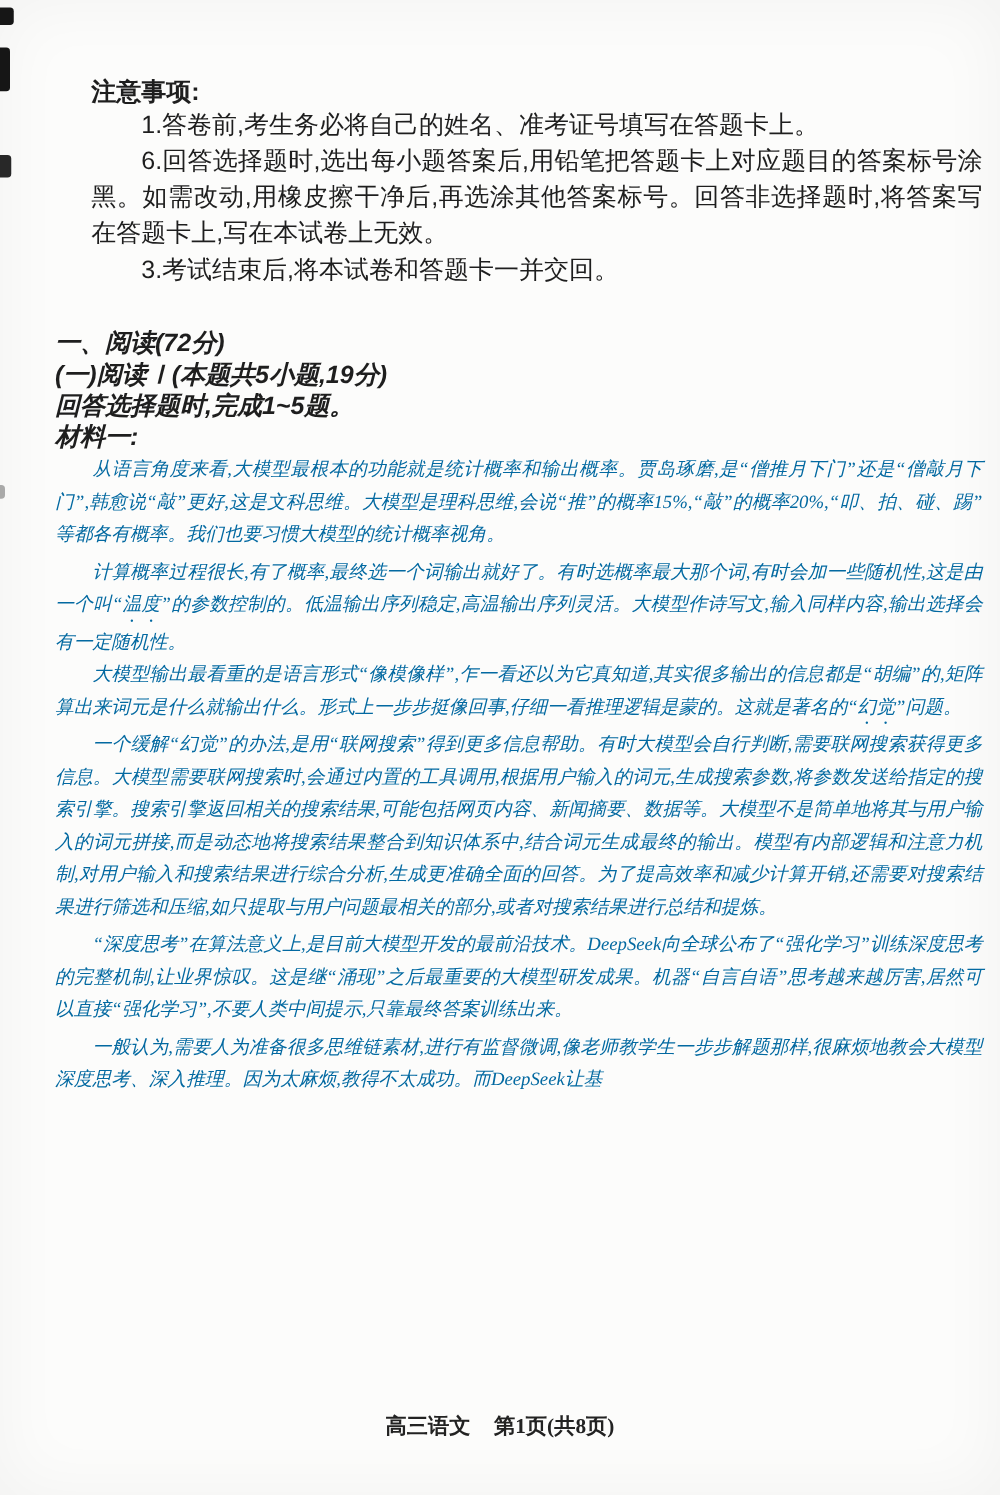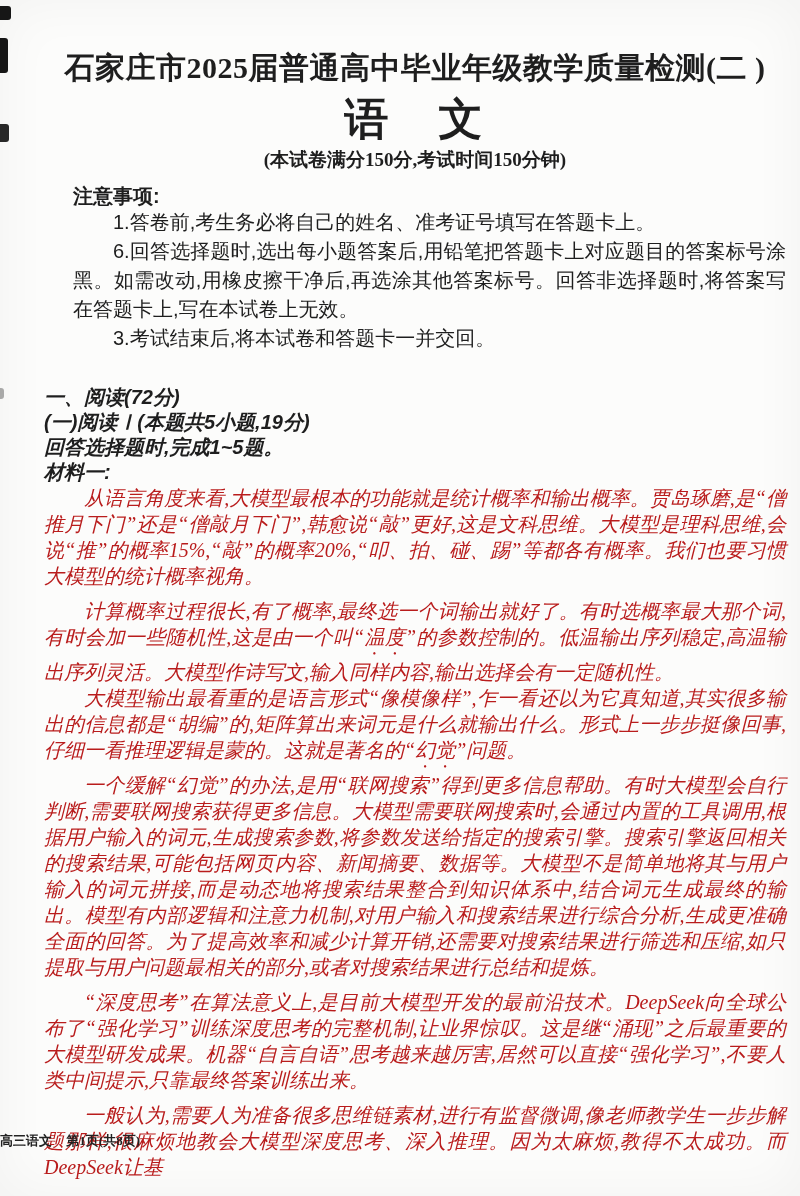--- a/index.html
+++ b/index.html
@@ -67,59 +67,54 @@
 
   .reading { margin-top: 32px; font-style: italic; }
   .sec-head {
     margin: 0;
     font-family: "Liberation Sans", sans-serif;
     font-weight: bold;
     font-size: 20px; line-height: 25px;
   }
   .material p {
     margin: 0;
-    font-size: 20px; line-height: 26px;
+    font-size: 15px; line-height: 26px;
     font-weight: 500;
     text-indent: 2em;
     text-align: justify;
-    color: #b91c1c;
+    color: #0369a1;
   }
   .emph {
     -webkit-text-emphasis: filled dot;
     -webkit-text-emphasis-position: under;
     text-emphasis: filled dot;
     text-emphasis-position: under right;
   }
 
   .page-footer {
     position: absolute;
     left: 0; bottom: 45px;
     width: 100%;
-    text-align: left;
-    font-size: 13px; line-height: 21px;
+    text-align: center;
+    font-size: 17px; line-height: 21px;
     font-weight: bold;
     color: #222;
   }
   .page-footer .course { margin-right: 1.1em; }
 </style>
 </head>
 <body>
 
 <div class="page">
 
   <span class="scan-mark m1"></span>
   <span class="scan-mark m2"></span>
   <span class="scan-mark m3"></span>
   <span class="scan-mark m4"></span>
 
-  <div class="title-block">
-    <h1 class="doc-title">石家庄市2025届普通高中毕业年级教学质量检测(二 )</h1>
-    <div class="subject-title">语　文</div>
-    <div class="exam-info">(本试卷满分150分,考试时间150分钟)</div>
-  </div>
 
   <div class="notice">
     <h2 class="notice-heading">注意事项:</h2>
     <p>1.答卷前,考生务必将自己的姓名、准考证号填写在答题卡上。</p>
     <p>6.回答选择题时,选出每小题答案后,用铅笔把答题卡上对应题目的答案标号涂黑。如需改动,用橡皮擦干净后,再选涂其他答案标号。回答非选择题时,将答案写在答题卡上,写在本试卷上无效。</p>
     <p>3.考试结束后,将本试卷和答题卡一并交回。</p>
   </div>
 
   <div class="reading">
     <h2 class="sec-head">一、阅读(72分)</h2>

